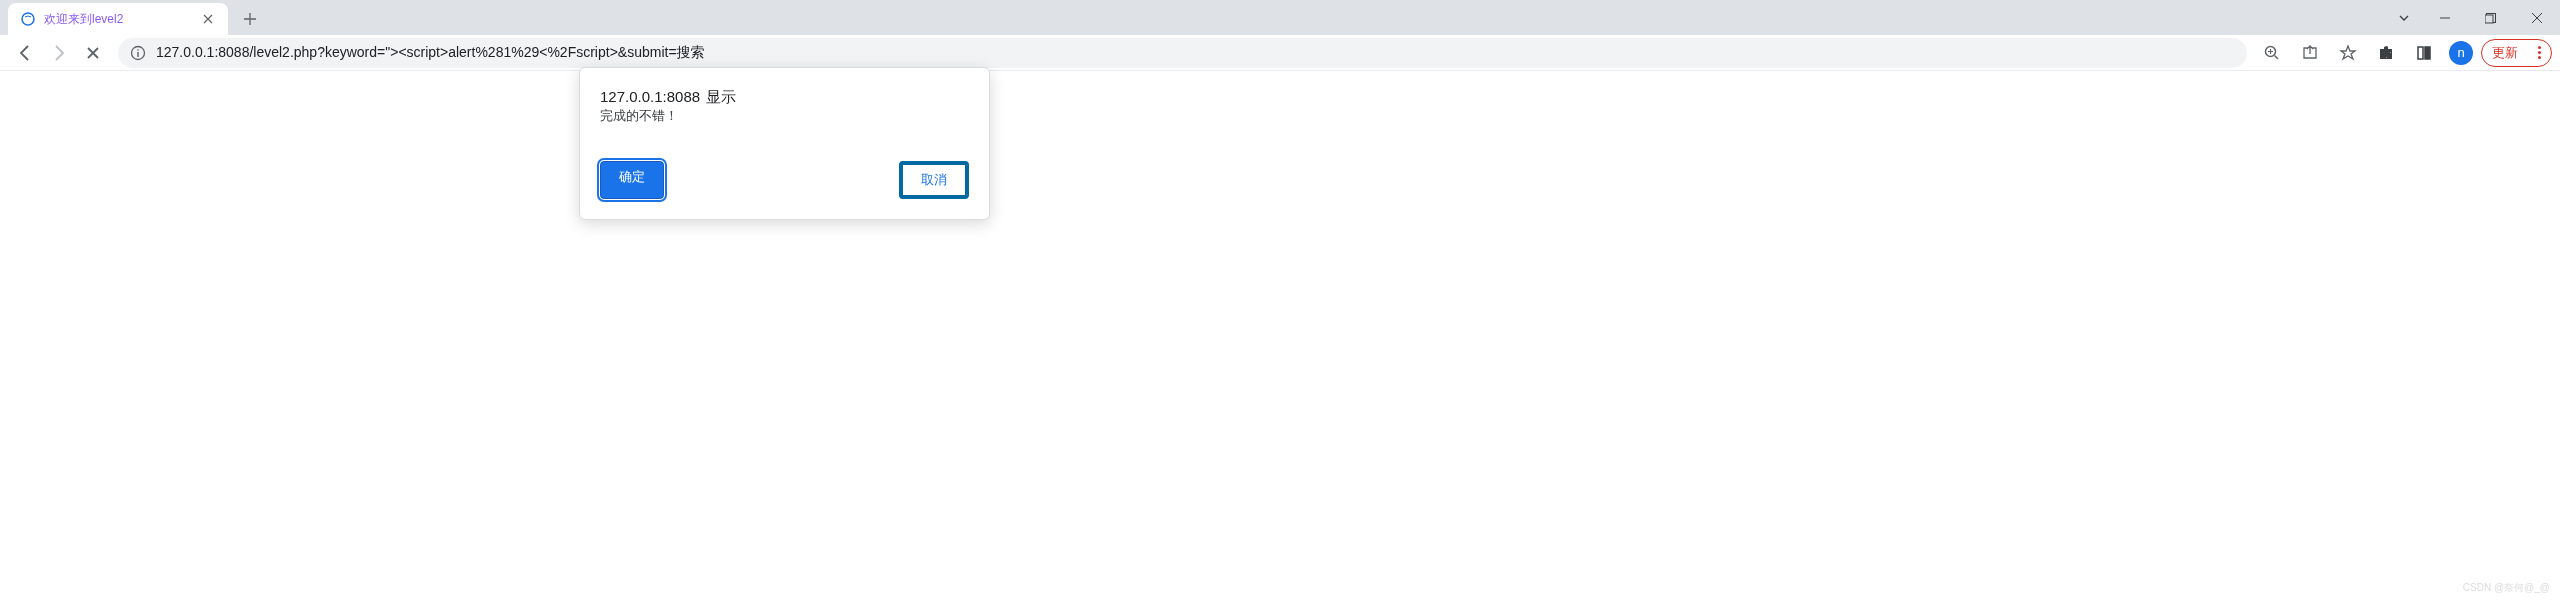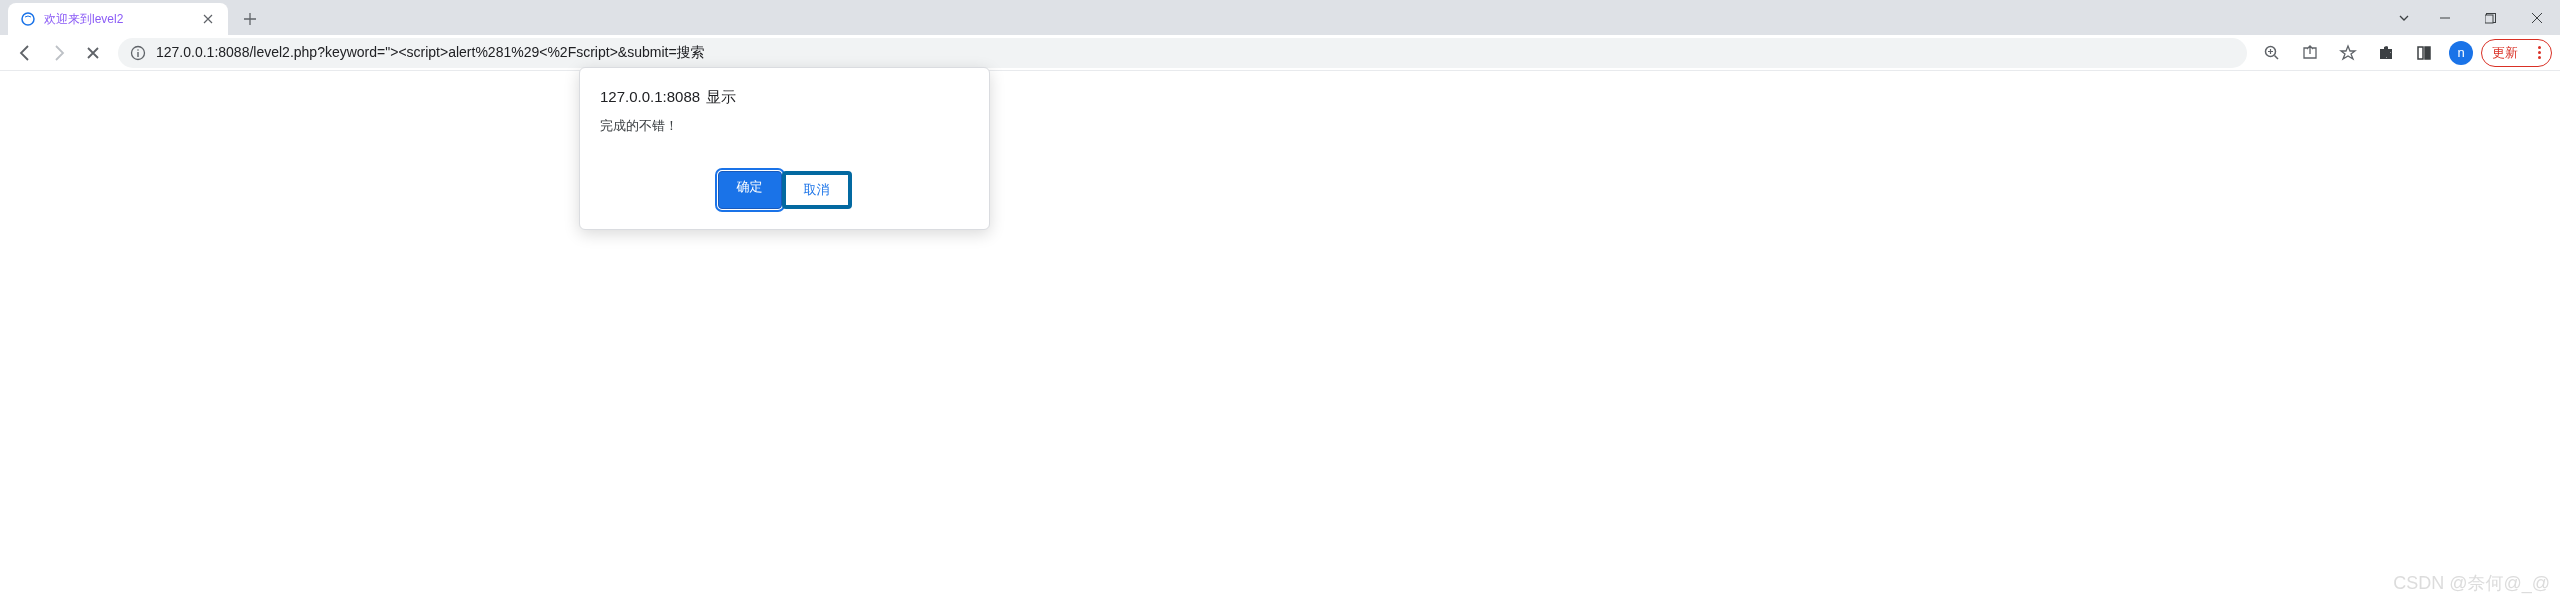--- a/index.html
+++ b/index.html
@@ -207,34 +207,33 @@
       background: #ffffff;
       border: 1px solid #dadce0;
       border-radius: 6px;
       box-shadow: 0 4px 16px rgba(0,0,0,0.15);
       padding: 20px;
     }
     
     .dialog-header {
       font-size: 15px;
       color: #202124;
-      margin-bottom: 10px;
       display: flex;
       gap: 6px;
     }
     
     .dialog-body {
       font-size: 13px;
       color: #3c4043;
       margin-bottom: 36px;
     }
     
     .dialog-footer {
       display: flex;
-      justify-content: center;
+      justify-content: space-between;
       gap: 0;
     }
     
     .btn {
       padding: 6px 18px;
       border-radius: 4px;
       font-size: 13px;
       cursor: pointer;
       border: 1px solid transparent;
     }
@@ -250,21 +249,21 @@
     .btn-secondary {
       background: white;
       color: #1a73e8;
       border: 4px solid #0369a1;
     }
     
     .watermark {
       position: absolute;
       bottom: 6px;
       right: 10px;
-      font-size: 18px;
+      font-size: 10px;
       color: #dcdcdc;
     }
     
     svg { display: block; }
   </style>
 </head>
 <body>
 
 <div class="title-bar">
   <div class="tab">

